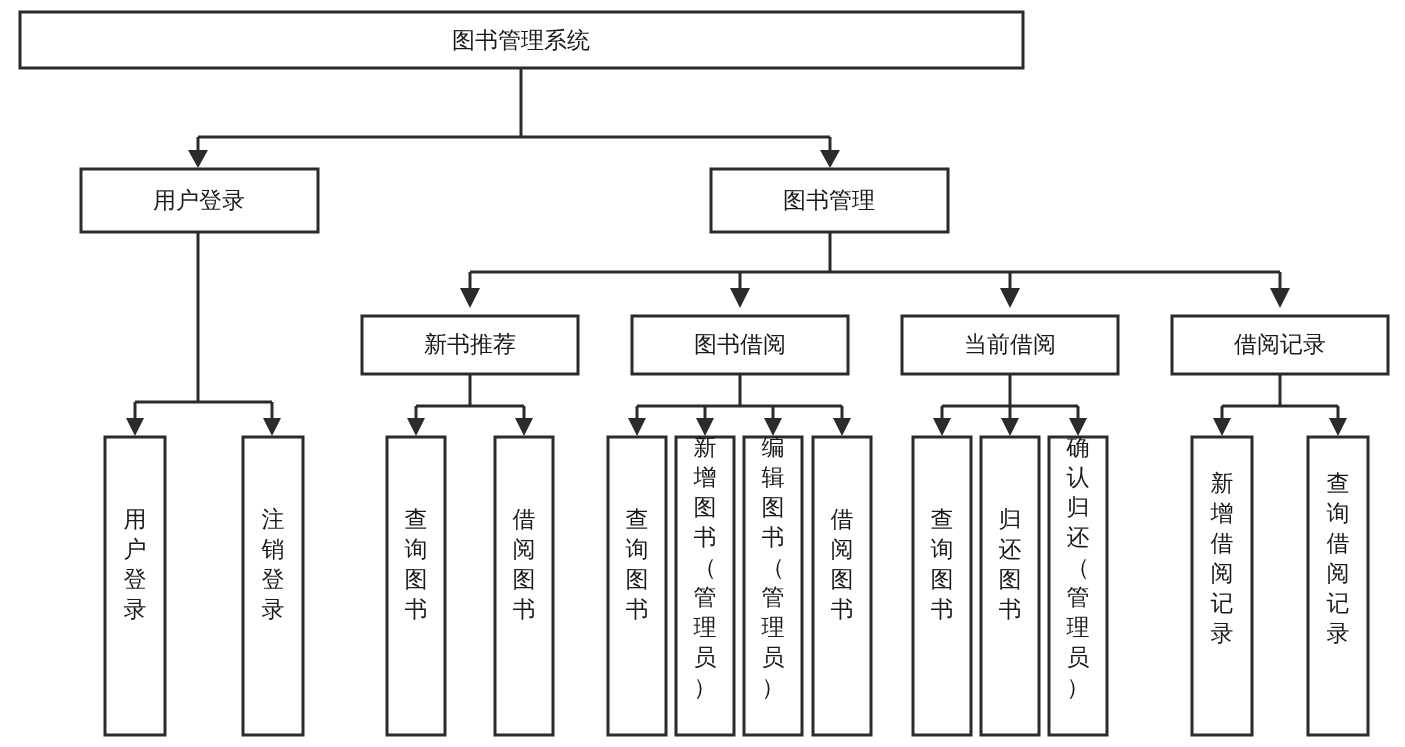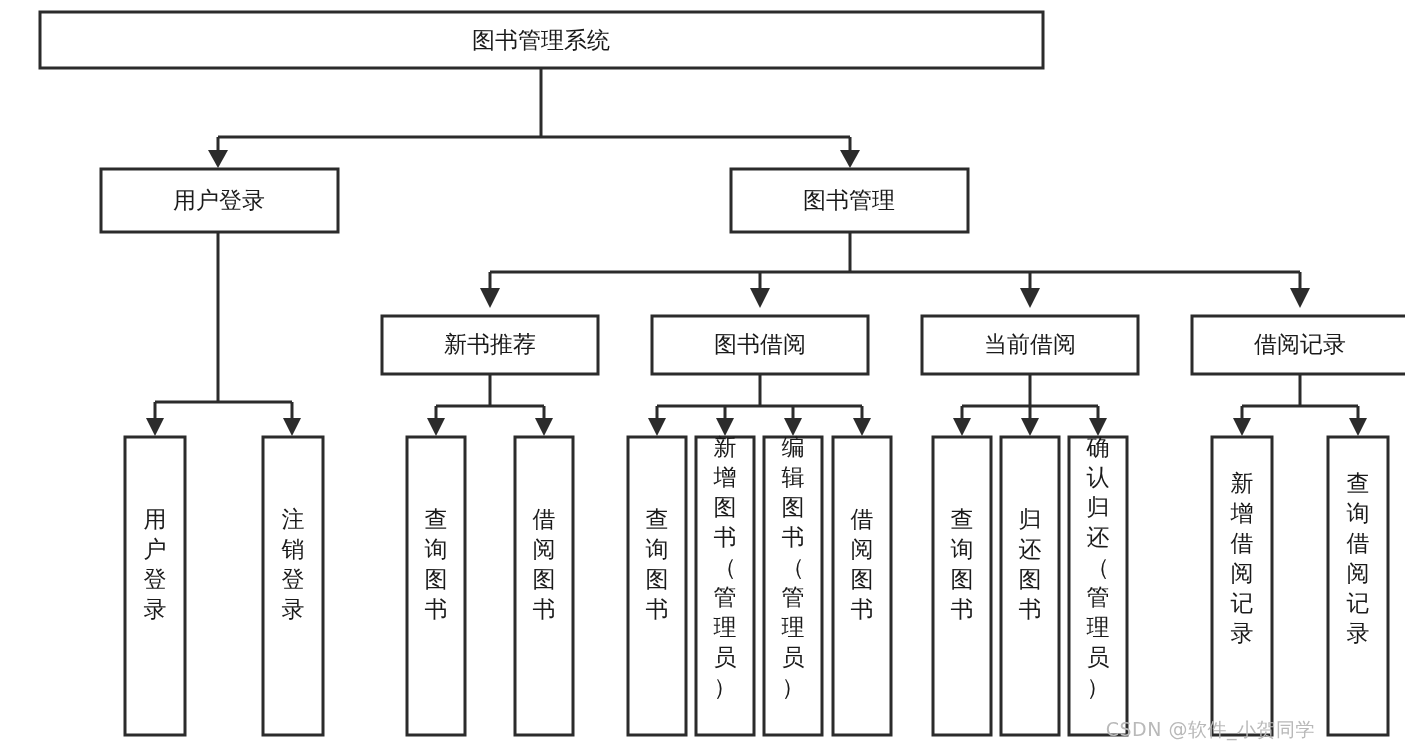--- a/index.html
+++ b/index.html
@@ -11,21 +11,20 @@
     width: 1405px;
     height: 747px;
     font-family: "DejaVu Sans", "Liberation Sans", sans-serif;
     overflow: hidden;
   }
   #diagram-root {
     position: relative;
     width: 1307px;
     height: 747px;
     background: #ffffff;
-    margin-left: 20px;
   }
   svg.diagram-svg {
     display: block;
     width: 1405px;
     height: 747px;
   }
   .node-rect {
     fill: #ffffff;
     stroke: #2b2b2b;
     stroke-width: 3;
@@ -230,14 +229,13 @@
       <text class="node-label-v" x="1222" y="491"><tspan x="1222" dy="0" text-anchor="middle">新</tspan><tspan x="1222" dy="30" text-anchor="middle">增</tspan><tspan x="1222" dy="30" text-anchor="middle">借</tspan><tspan x="1222" dy="30" text-anchor="middle">阅</tspan><tspan x="1222" dy="30" text-anchor="middle">记</tspan><tspan x="1222" dy="30" text-anchor="middle">录</tspan></text>
     </g>
 
     <g>
       <rect class="node-rect" x="1308" y="437" width="60" height="298"></rect>
       <text class="node-label-v" x="1338" y="491"><tspan x="1338" dy="0" text-anchor="middle">查</tspan><tspan x="1338" dy="30" text-anchor="middle">询</tspan><tspan x="1338" dy="30" text-anchor="middle">借</tspan><tspan x="1338" dy="30" text-anchor="middle">阅</tspan><tspan x="1338" dy="30" text-anchor="middle">记</tspan><tspan x="1338" dy="30" text-anchor="middle">录</tspan></text>
     </g>
 
   </svg>
 
-  <div class="watermark-text">CSDN @软件_小贺同学</div>
 </div>
 
 </body></html>

